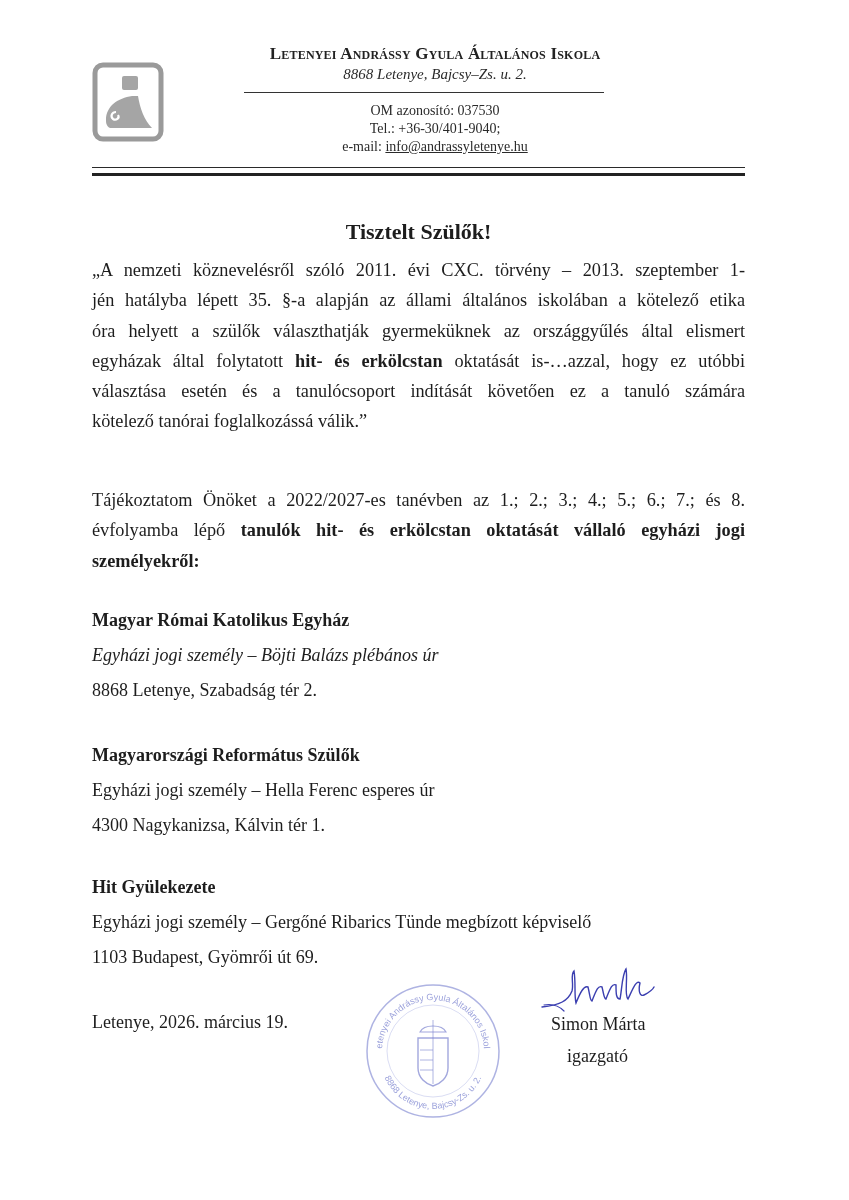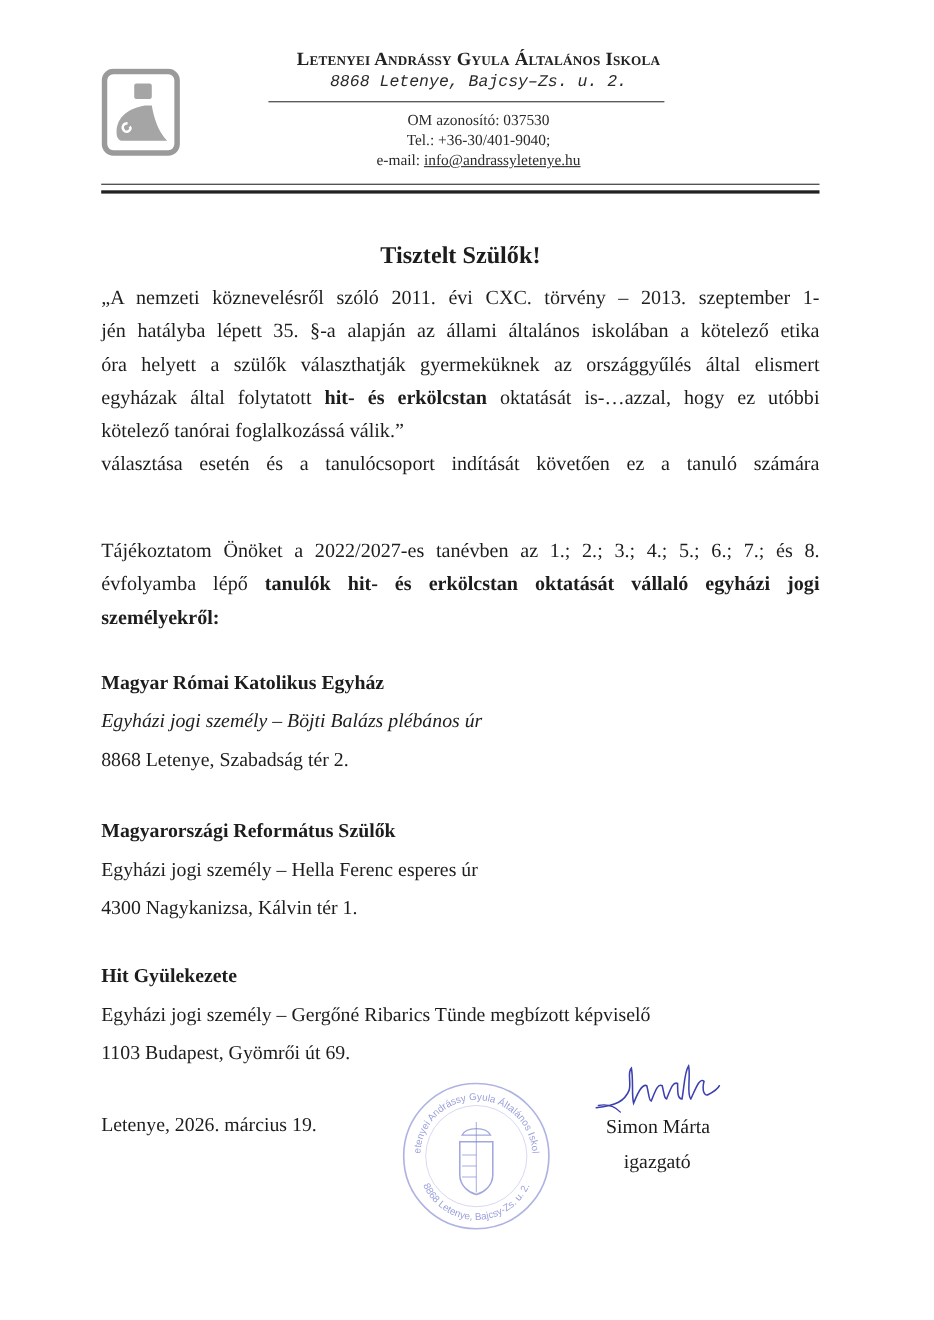--- a/index.html
+++ b/index.html
@@ -12,21 +12,21 @@
 
     
     .logo { left: 92px; top: 62px; width: 72px; height: 80px; }
     .school-name {
       left: 200px; top: 44px; width: 470px; text-align: center;
       font-size: 17px; font-weight: bold; letter-spacing: 0.2px; color: #222;
       font-variant: small-caps;
     }
     .school-addr {
       left: 200px; top: 66px; width: 470px; text-align: center;
-      font-size: 15px; font-style: italic; color: #2a2a2a; font-family: Liberation Mono, monospace;
+      font-size: 15px; font-style: italic; color: #2a2a2a;
     }
     .hdr-rule { left: 244px; top: 92px; width: 360px; height: 0; border-top: 1.3px solid #333; }
     .contact {
       left: 200px; width: 470px; text-align: center; font-size: 14px; color: #2a2a2a;
     }
     .contact a { color: #2a2a2a; text-decoration: underline; }
     .rule-thin { left: 92px; top: 167px; width: 653px; height: 0; border-top: 1.5px solid #2a2a2a; }
     .rule-thick { left: 92px; top: 173px; width: 653px; height: 0; border-top: 3px solid #222; }
 
     
@@ -77,22 +77,22 @@
 <div class="abs rule-thin"></div>
 <div class="abs rule-thick"></div>
 
 <div class="abs salutation">Tisztelt Szülők!</div>
 
 <div class="abs para" style="top:255px;">
   <span class="line">„A nemzeti köznevelésről szóló 2011. évi CXC. törvény – 2013. szeptember 1-</span>
   <span class="line">jén hatályba lépett 35. §-a alapján az állami általános iskolában a kötelező etika</span>
   <span class="line">óra helyett a szülők választhatják gyermeküknek az országgyűlés által elismert</span>
   <span class="line"><span>egyházak által folytatott </span><b>hit- és erkölcstan</b><span> oktatását is-…azzal, hogy ez utóbbi</span></span>
+  <span class="line">választása esetén és a tanulócsoport indítását követően ez a tanuló számára</span>
   <span class="line last">kötelező tanórai foglalkozássá válik.”</span>
-  <span class="line">választása esetén és a tanulócsoport indítását követően ez a tanuló számára</span>
 </div>
 
 <div class="abs para" style="top:485px;">
   <span class="line">Tájékoztatom Önöket a 2022/2027-es tanévben az 1.; 2.; 3.; 4.; 5.; 6.; 7.; és 8.</span>
   <span class="line"><span>évfolyamba lépő </span><b>tanulók hit- és erkölcstan oktatását vállaló egyházi jogi</b></span>
   <span class="line last"><b>személyekről:</b></span>
 </div>
 
 <div class="abs church-name" style="top:610px;">Magyar Római Katolikus Egyház</div>
 <div class="abs church-line" style="top:645px;font-style:italic;">Egyházi jogi személy – Böjti Balázs plébános úr</div>

